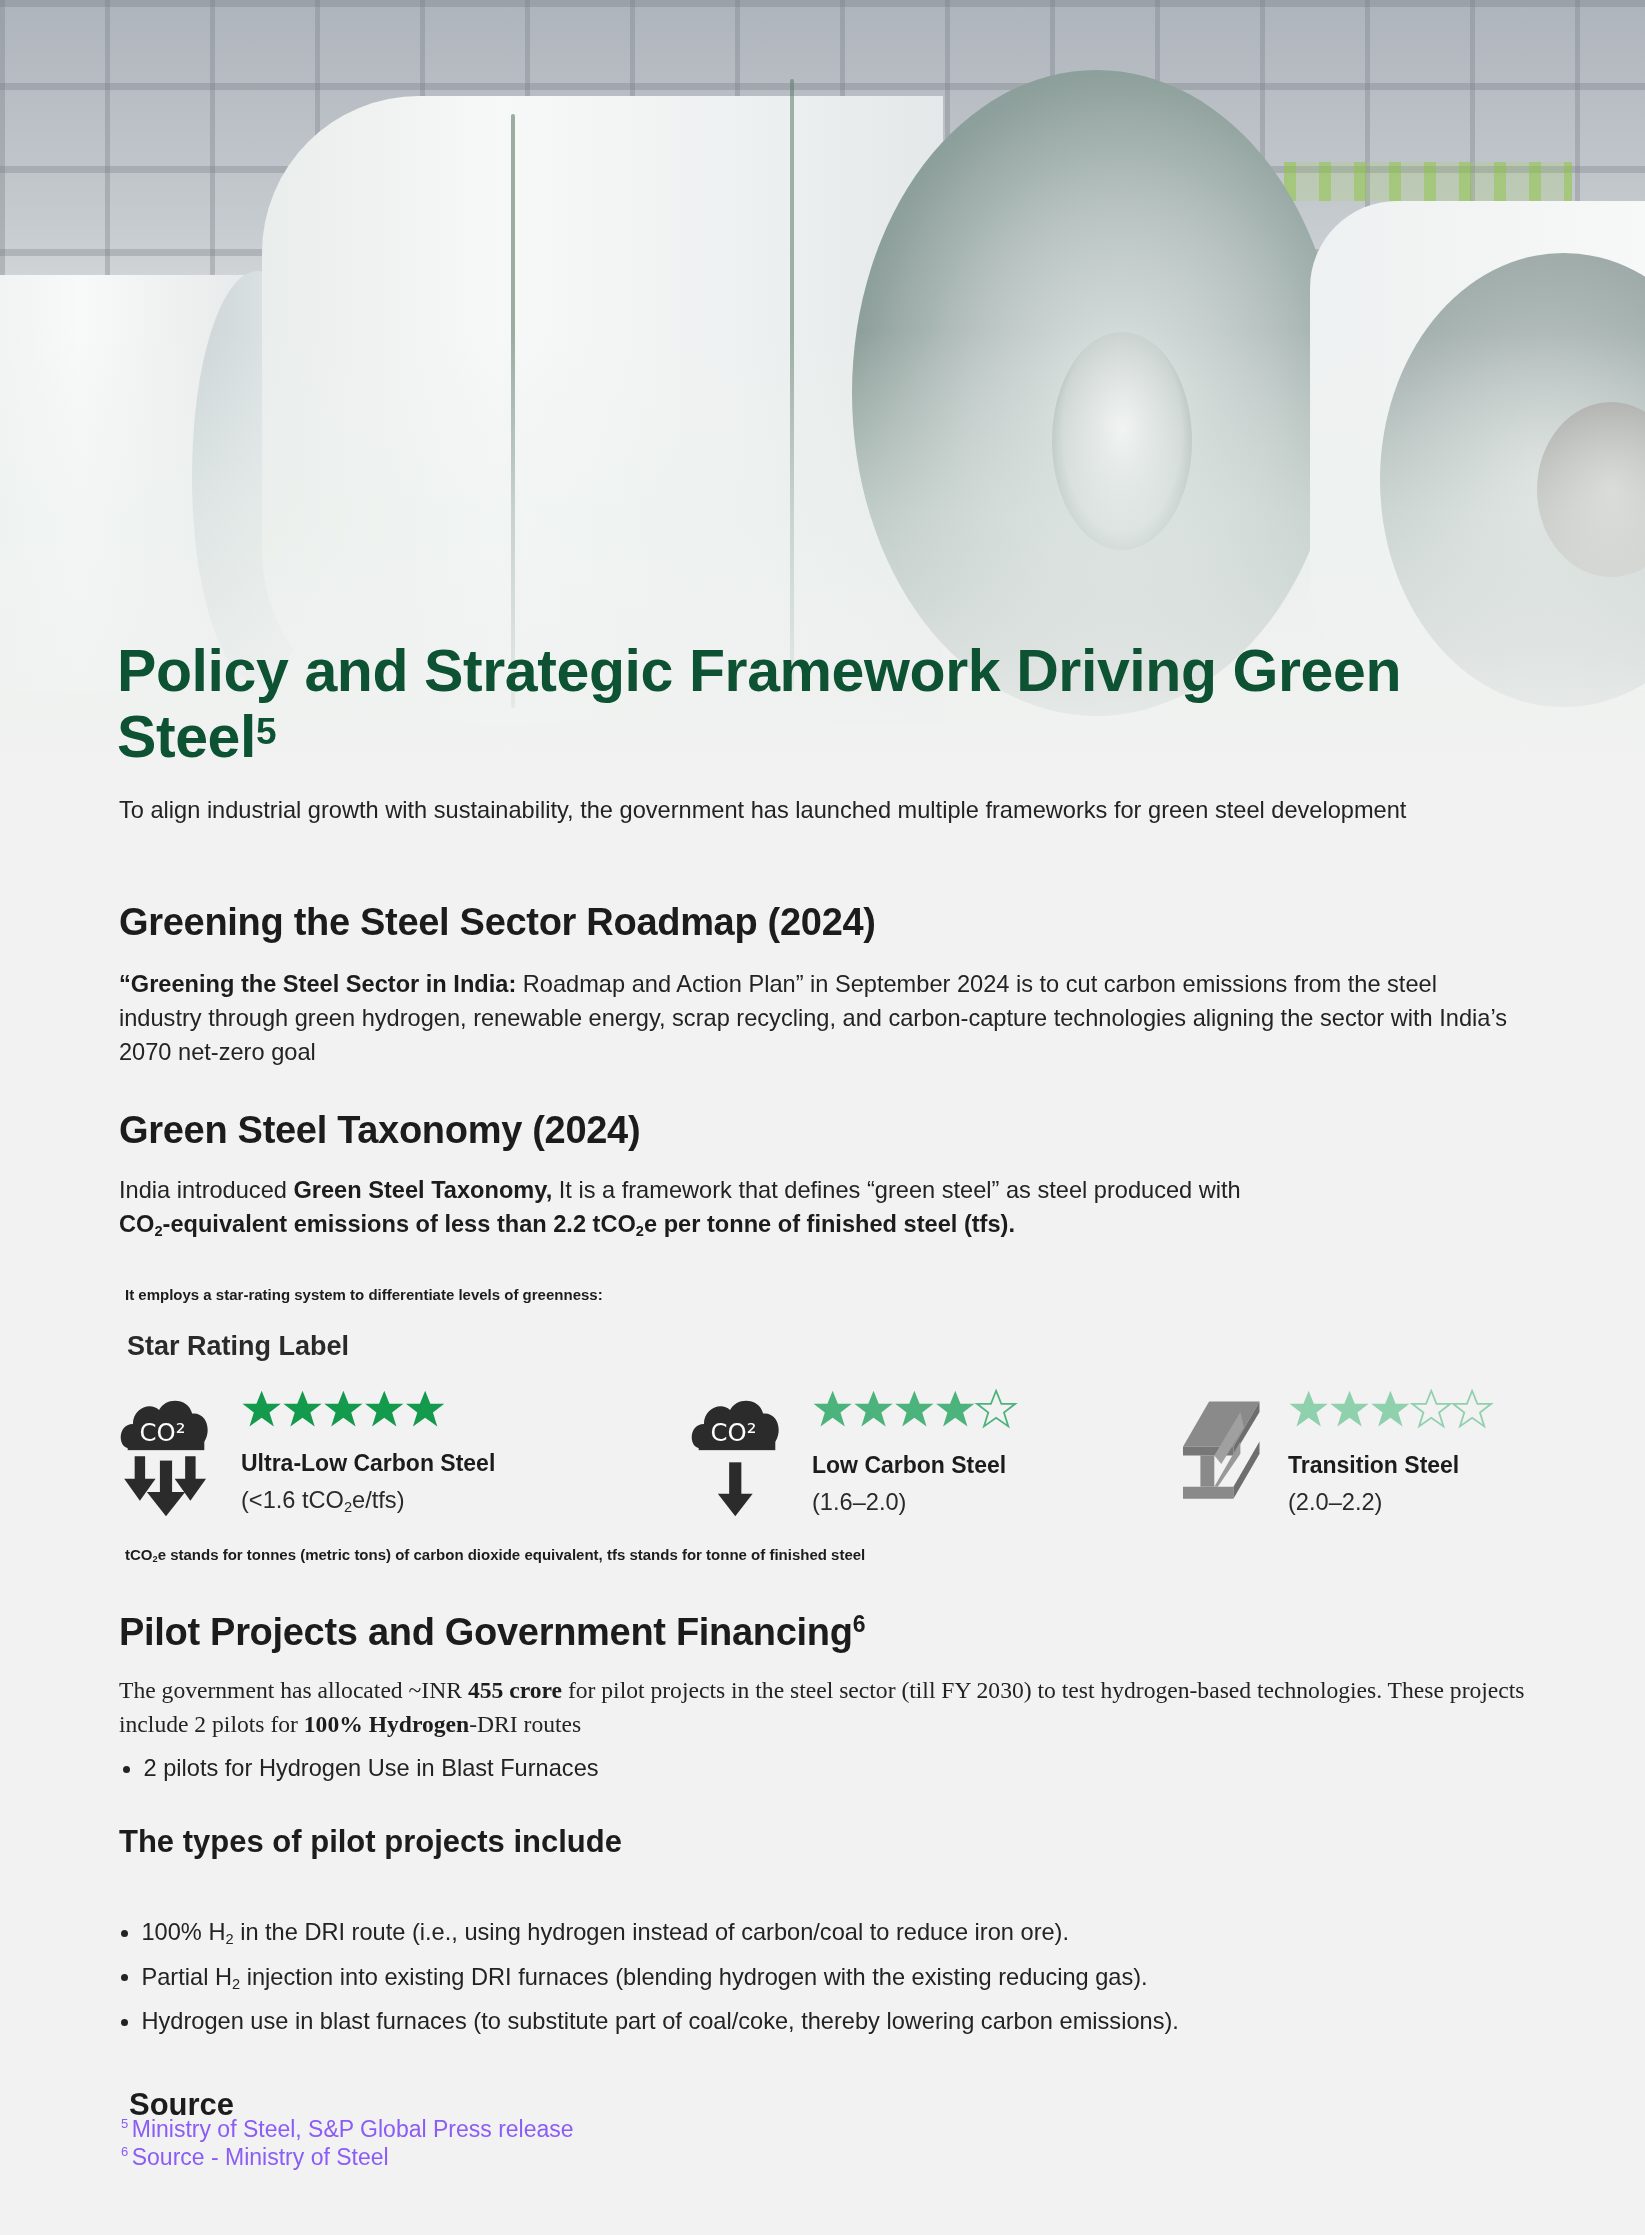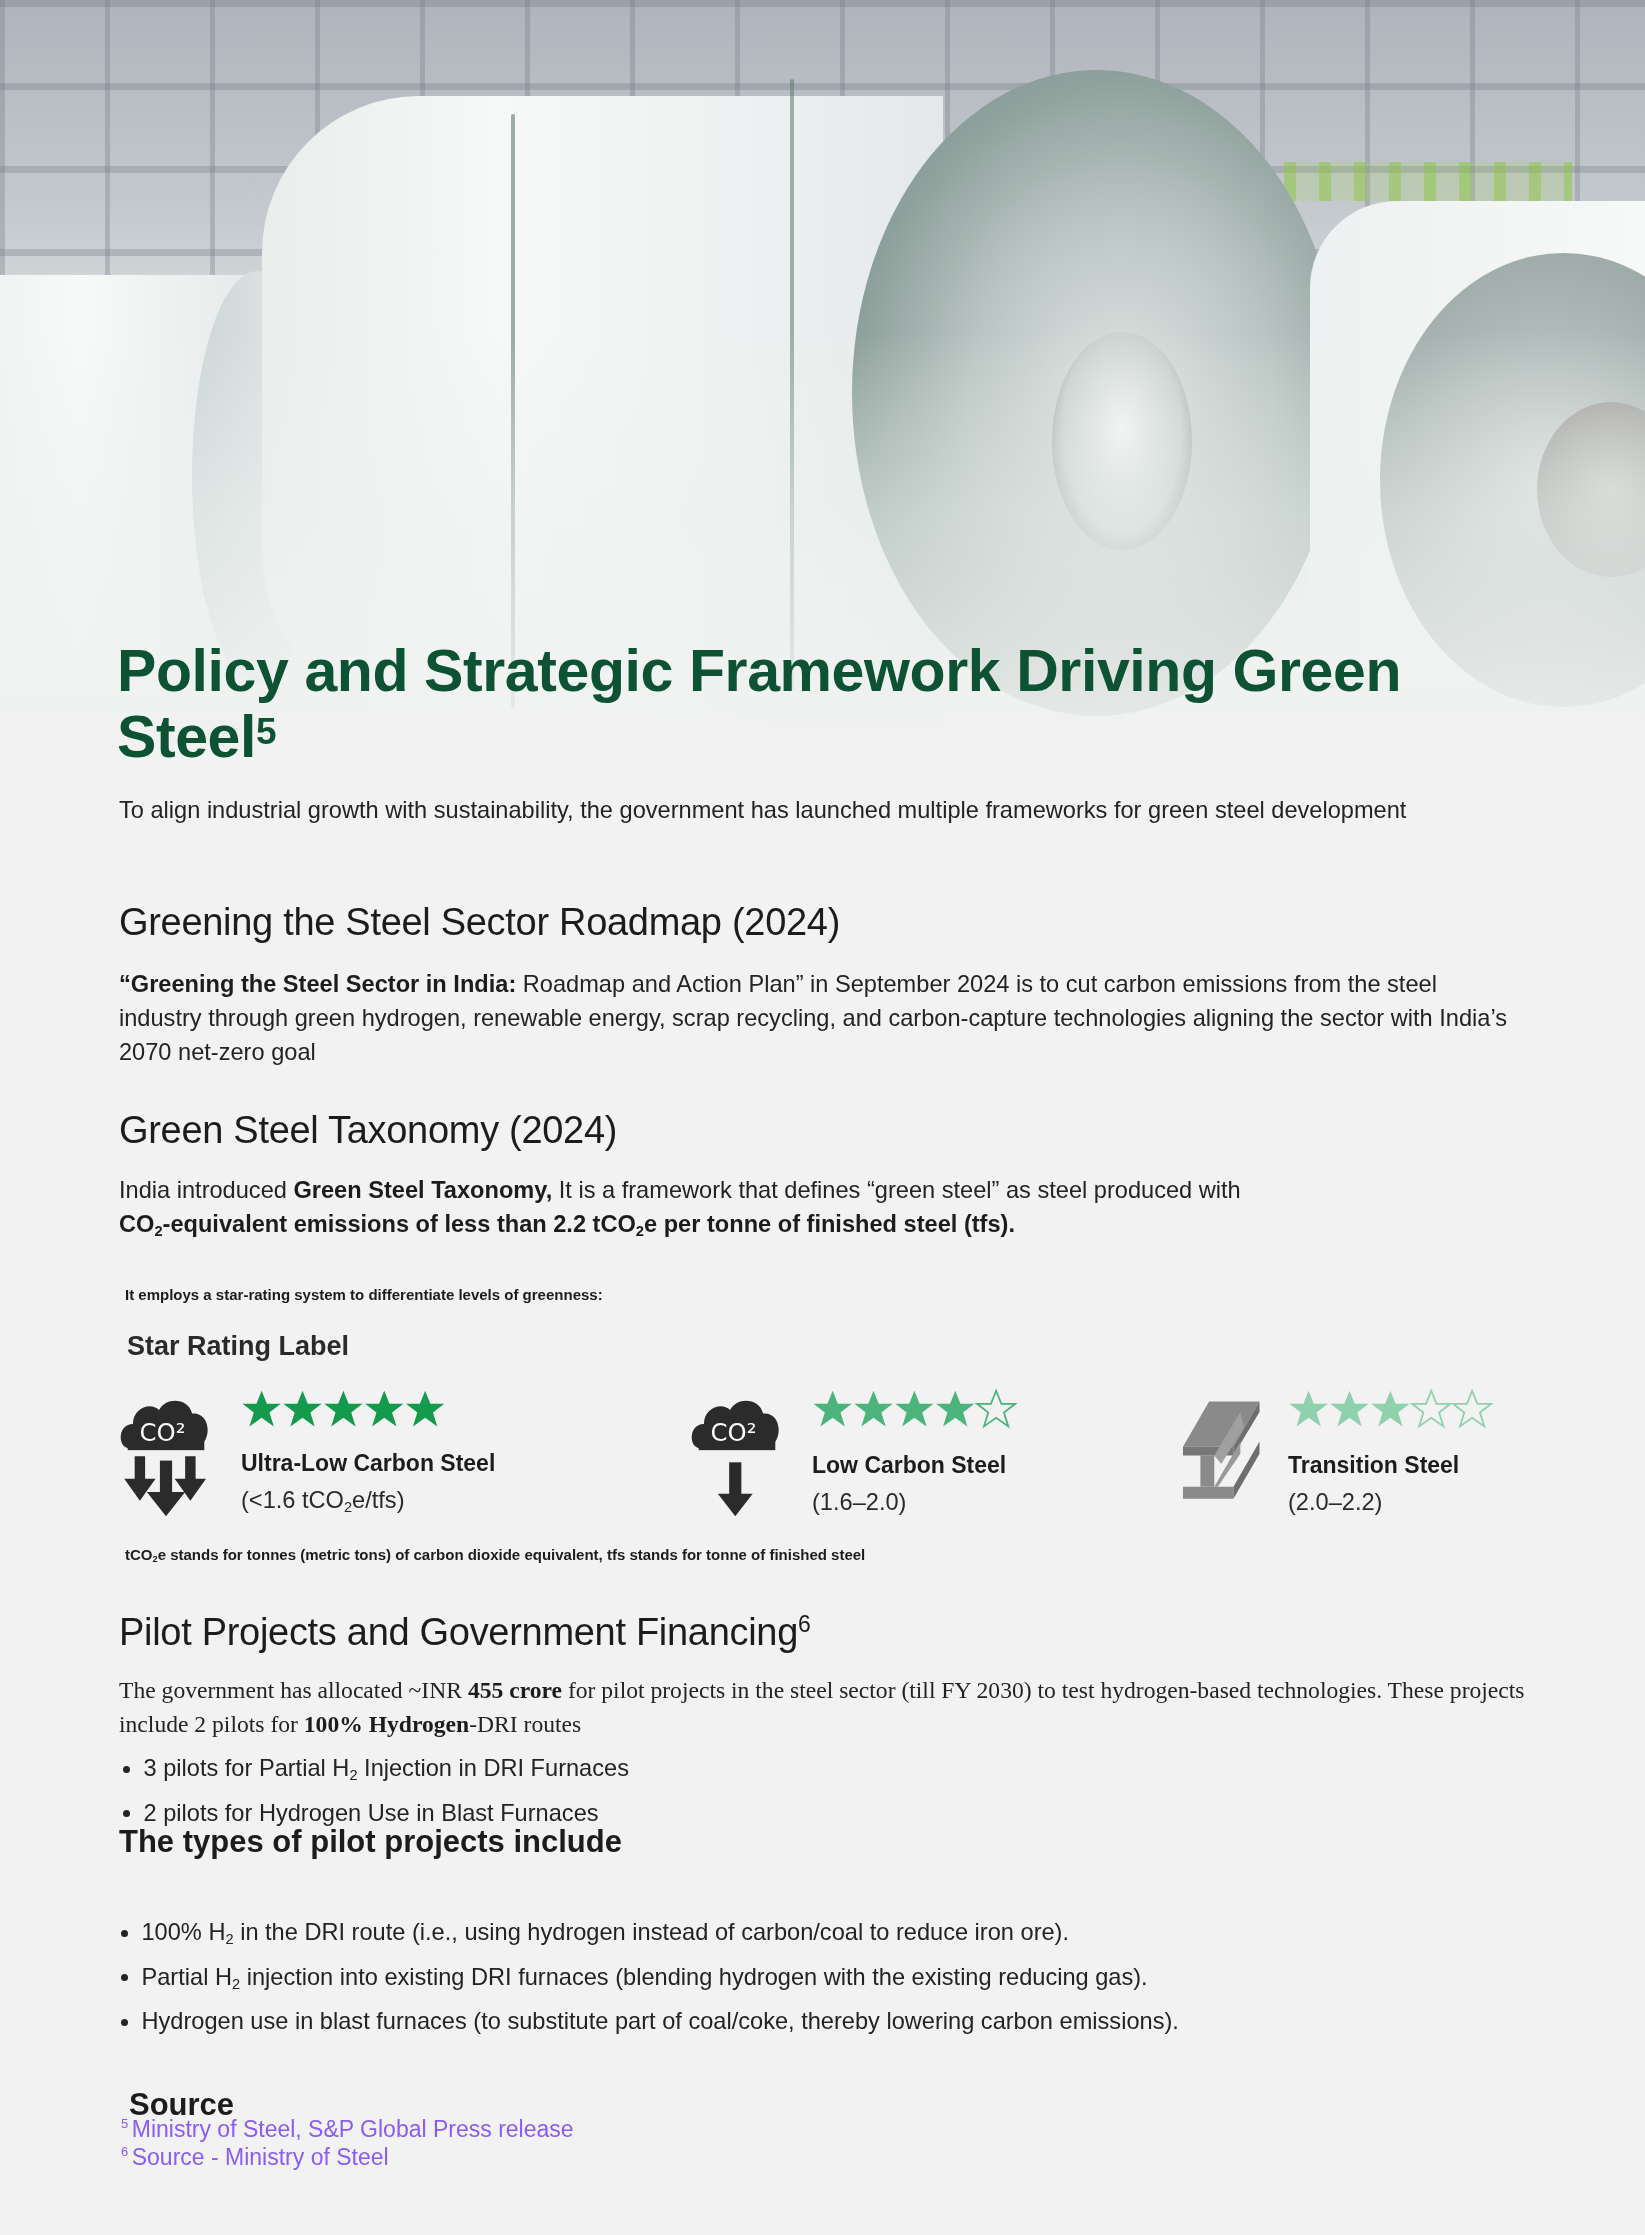--- a/index.html
+++ b/index.html
@@ -37,21 +37,21 @@
   }
   
   .content { position: absolute; left: 0; top: 0; width: 1646px; }
   .title {
     position: absolute; left: 117px; top: 638px; width: 1310px;
     font-size: 59px; line-height: 66px; font-weight: 700; color: #0d5233; margin: 0;
     letter-spacing: -0.4px;
   }
   .title sup { font-size: 37px; vertical-align: top; position: relative; top: -5.2px; }
   .para { position: absolute; left: 119px; width: 1397px; font-size: 23.6px; line-height: 34px; margin: 0; color: #232323; }
-  .h2 { position: absolute; left: 119px; font-size: 38px; font-weight: 400; margin: 0; color: #1c1c1c; letter-spacing: -0.3px; }
+  .h2 { position: absolute; left: 119px; font-size: 38px; font-weight: 700; margin: 0; color: #1c1c1c; letter-spacing: -0.3px; }
   .h2 sup { font-size: 23px; vertical-align: top; }
   .h3 { position: absolute; left: 119px; font-size: 31px; font-weight: 700; margin: 0; color: #1c1c1c; }
   .b { font-weight: 700; color: #1c1c1c; }
   sub.s { font-size: 0.62em; vertical-align: -0.25em; }
   .small-bold { position: absolute; left: 125px; font-size: 15px; font-weight: 700; margin: 0; color: #1c1c1c; }
   .rating-label { position: absolute; left: 127px; top: 1331px; font-size: 27px; font-weight: 700; margin: 0; color: #2a2a2a; }
 
   .rating { position: absolute; top: 1389px; height: 131px; }
   .rating .icon { position: absolute; left: 0; top: 0; }
   .rating .stars { position: absolute; top: 0; display: flex; gap: 1.7px; }
@@ -179,21 +179,20 @@
     </div>
     <div class="name" style="left:105px; top:63px;">Transition Steel</div>
     <div class="range" style="left:105px; top:100px;"><span>(2.0–2.2)</span></div>
   </div>
 
   <p class="small-bold" style="top:1546px;"><span>tCO</span><sub class="s">2</sub><span>e stands for tonnes (metric tons) of carbon dioxide equivalent, tfs stands for tonne of finished steel</span></p>
 
   <h2 class="h2" style="top:1611px;"><span>Pilot Projects and Government Financing</span><sup>6</sup></h2>
   <p class="para" style="top:1673px; width:1415px;font-family:Liberation Serif, serif;"><span>The government has allocated ~INR </span><span class="b">455 crore</span><span> for pilot projects in the steel sector (till FY 2030) to test hydrogen-based technologies. These projects include 2 pilots for </span><span class="b">100% Hydrogen</span><span>-DRI routes</span></p>
   <ul class="bullets" style="top:1749px;">
-    <li><span>3 pilots for Partial H</span><sub class="s">2</sub><span> Injection in DRI Furnaces</span></li>
     <li><span>2 pilots for Hydrogen Use in Blast Furnaces</span></li>
   </ul>
 
   <h3 class="h3" style="top:1824px;text-align:right;">The types of pilot projects include</h3>
   <ul class="bullets" style="top:1913px; left:117px;">
     <li><span>100% H</span><sub class="s">2</sub><span> in the DRI route (i.e., using hydrogen instead of carbon/coal to reduce iron ore).</span></li>
     <li><span>Partial H</span><sub class="s">2</sub><span> injection into existing DRI furnaces (blending hydrogen with the existing reducing gas).</span></li>
     <li><span>Hydrogen use in blast furnaces (to substitute part of coal/coke, thereby lowering carbon emissions).</span></li>
   </ul>
 

